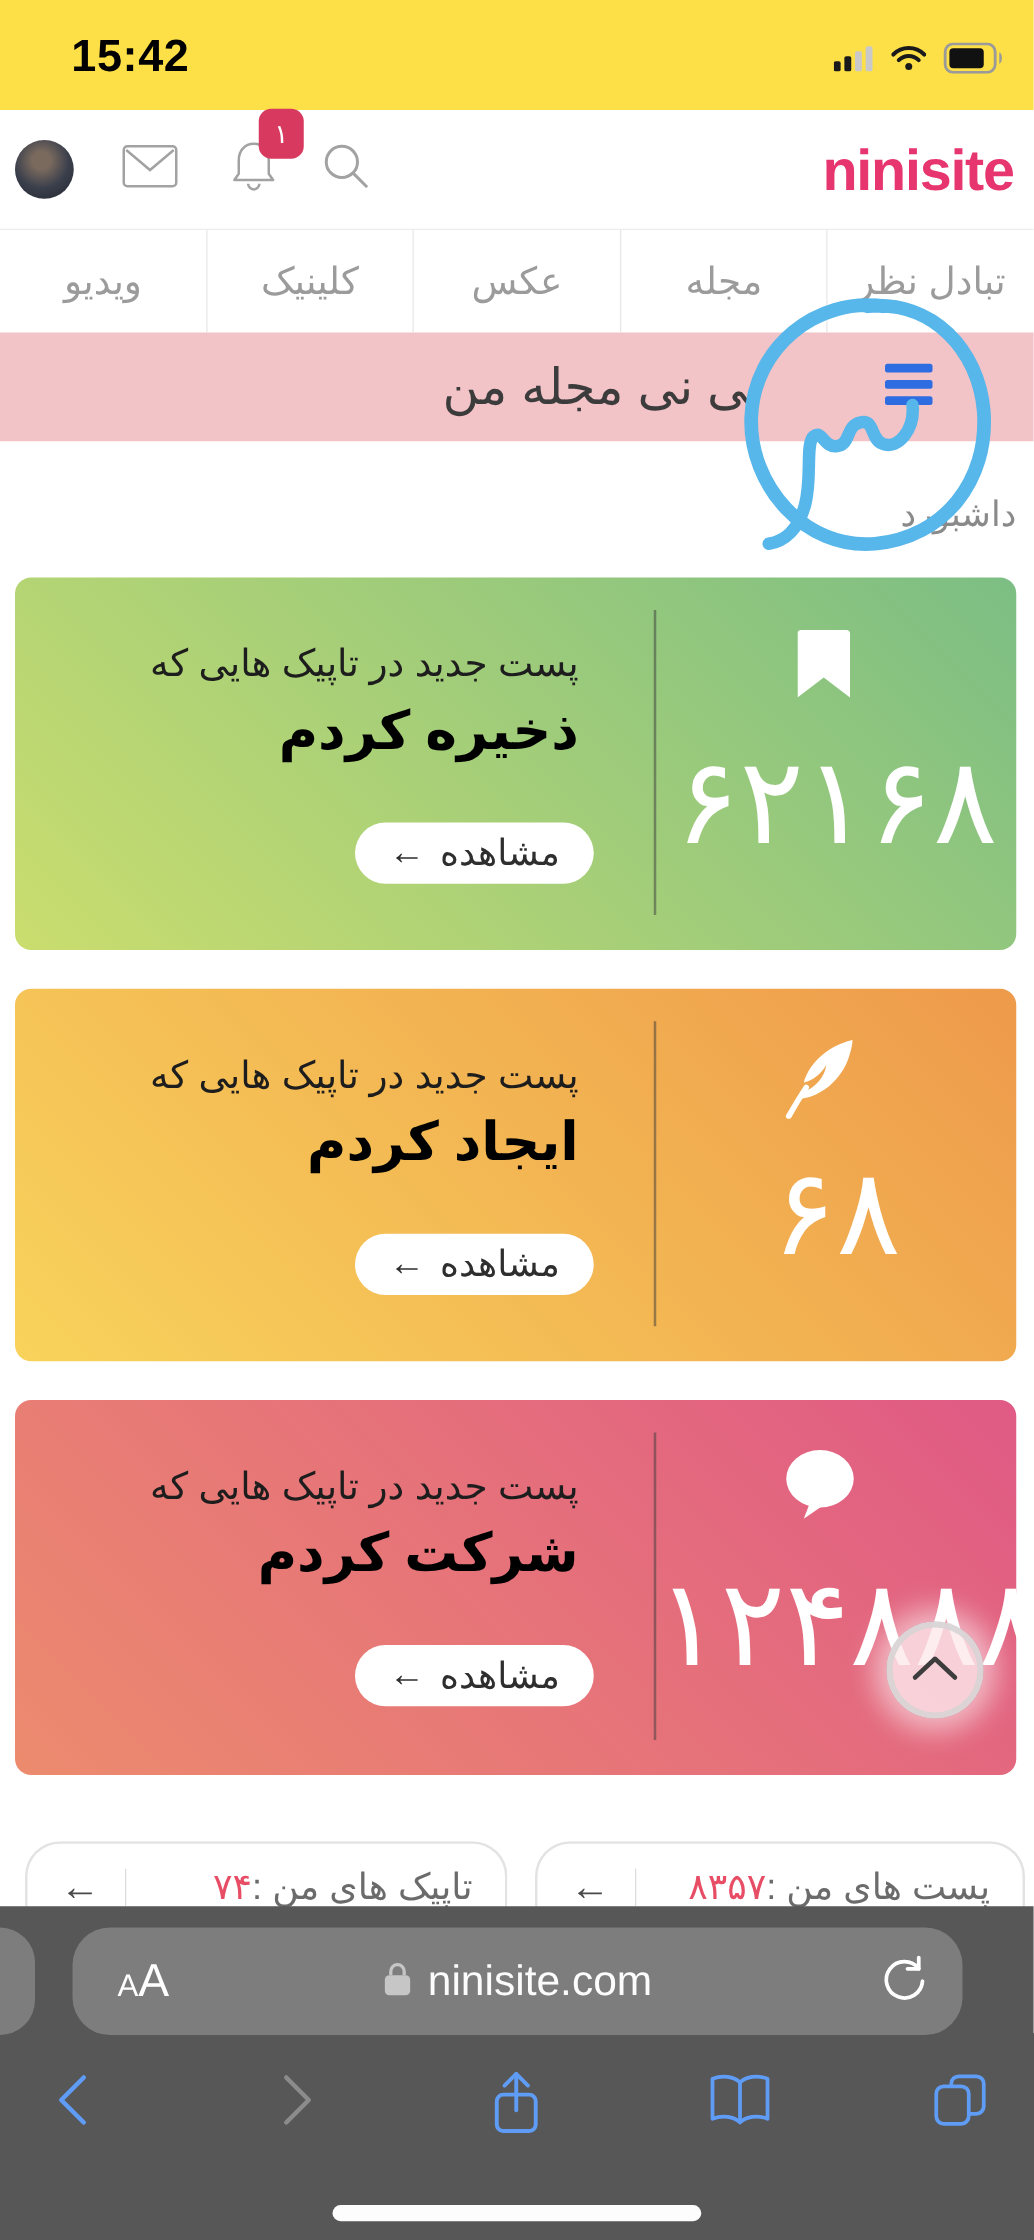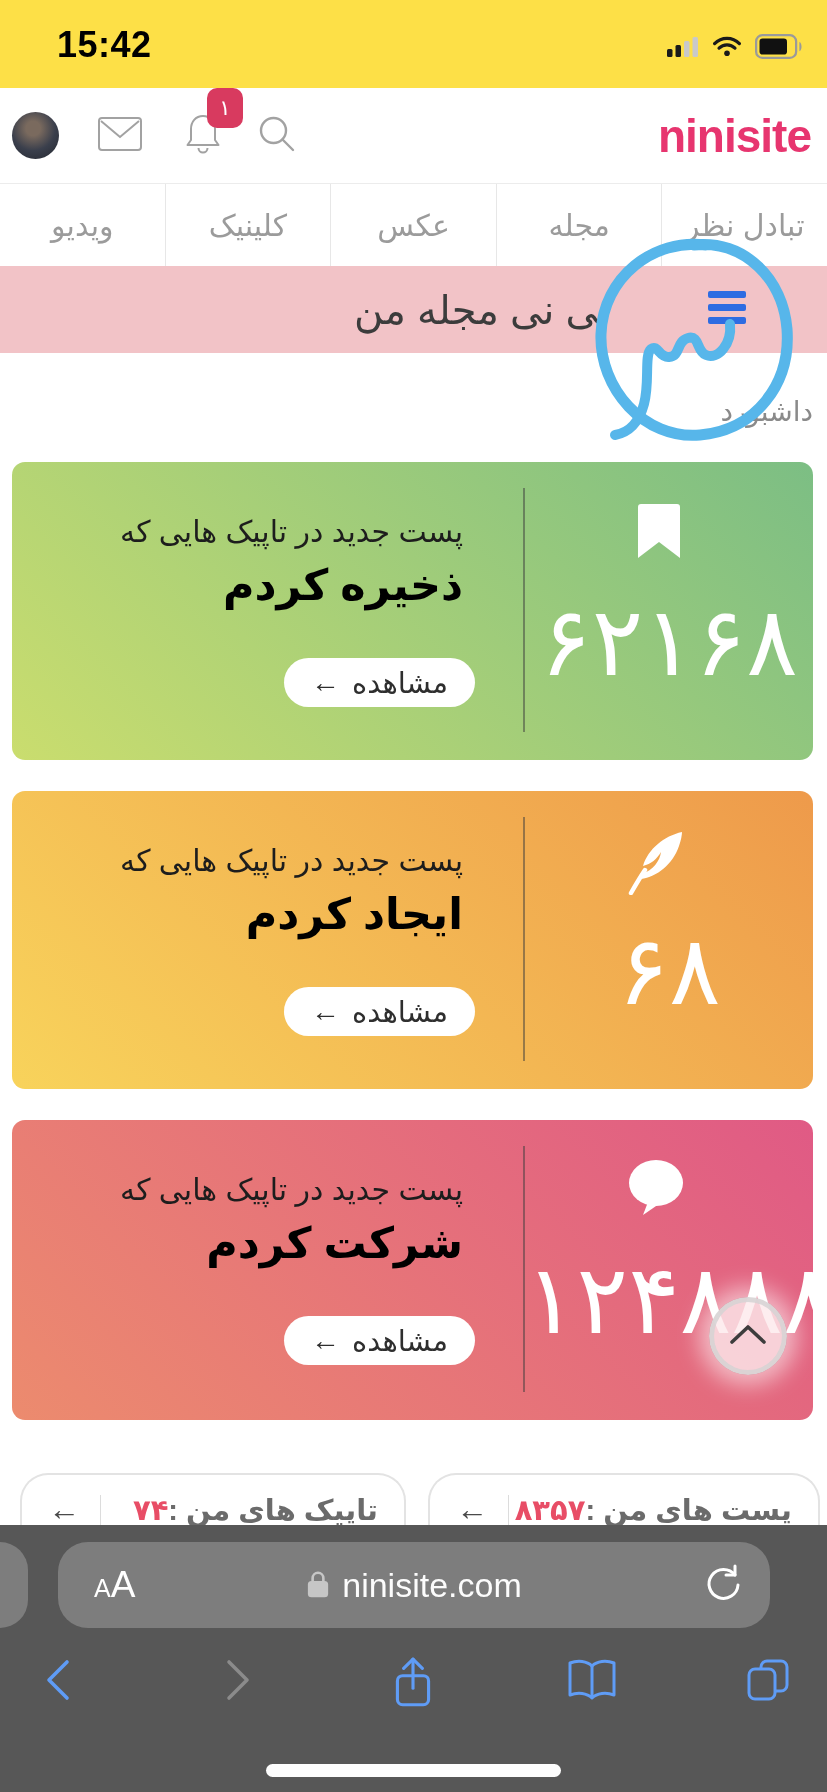--- a/index.html
+++ b/index.html
@@ -48,21 +48,21 @@
     background:rgba(252,233,235,.82); border:5px solid rgba(213,210,211,.85);
     box-shadow:0 0 22px 10px rgba(255,255,255,.55); display:flex; align-items:center; justify-content:center; z-index:6; cursor:pointer;}
   
   .pills{ display:flex; margin-top:53px; height:130px; }
   .pill{ height:130px; background:#fff; border:2px solid #e3e3e3; border-bottom:none; border-radius:28px 28px 0 0;
     display:flex; align-items:flex-start; padding:16px 26px 0 26px; cursor:pointer;}
   .pill.left{ margin-left:20px; width:386px; }
   .pill.right{ margin-left:22px; width:392px; }
   .pill .arrow{ font-size:32px; color:#4a4a4a; line-height:36px;}
   .pill .pdiv{ width:1px; height:30px; background:#dcdcdc; margin:4px 0 0 20px;}
-  .pill .ptext{ margin-left:auto; direction:rtl; font-size:29px; color:#6b6b6b; line-height:38px; white-space:nowrap;font-weight:bold;}
+  .pill .ptext{ margin-left:auto; direction:rtl; font-size:29px; color:#6b6b6b; line-height:38px; white-space:nowrap;}
   .pill .pval{ color:#e84d66; }
   
   .browser{ position:absolute; left:0; right:0; top:1525px; height:267px; background:#575757; z-index:20;}
   .url-pill{ position:absolute; left:58px; top:17px; width:712px; height:86px; border-radius:30px; background:#7d7d7d;
     display:flex; align-items:center; cursor:pointer;}
   .partial-pill{ position:absolute; left:-28px; top:17px; width:56px; height:86px; border-radius:30px; background:#7d7d7d;}
   .reader-btn{ color:#fff; margin-left:36px; display:flex; align-items:baseline; cursor:pointer;}
   .reader-btn .a1{ font-size:25px; } .reader-btn .a2{ font-size:37px; }
   .url-center{ position:absolute; left:0; right:0; display:flex; align-items:center; justify-content:center; gap:12px; pointer-events:none;}
   .url-text{ color:#fcfcfc; font-size:34px; }

